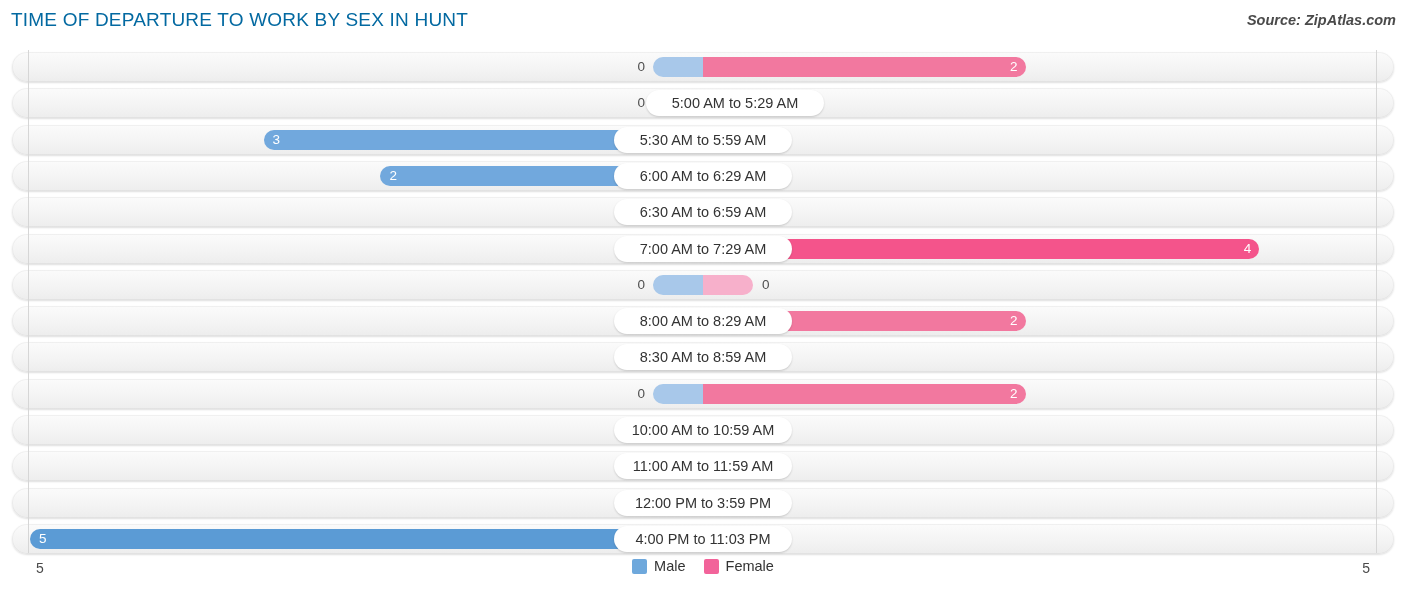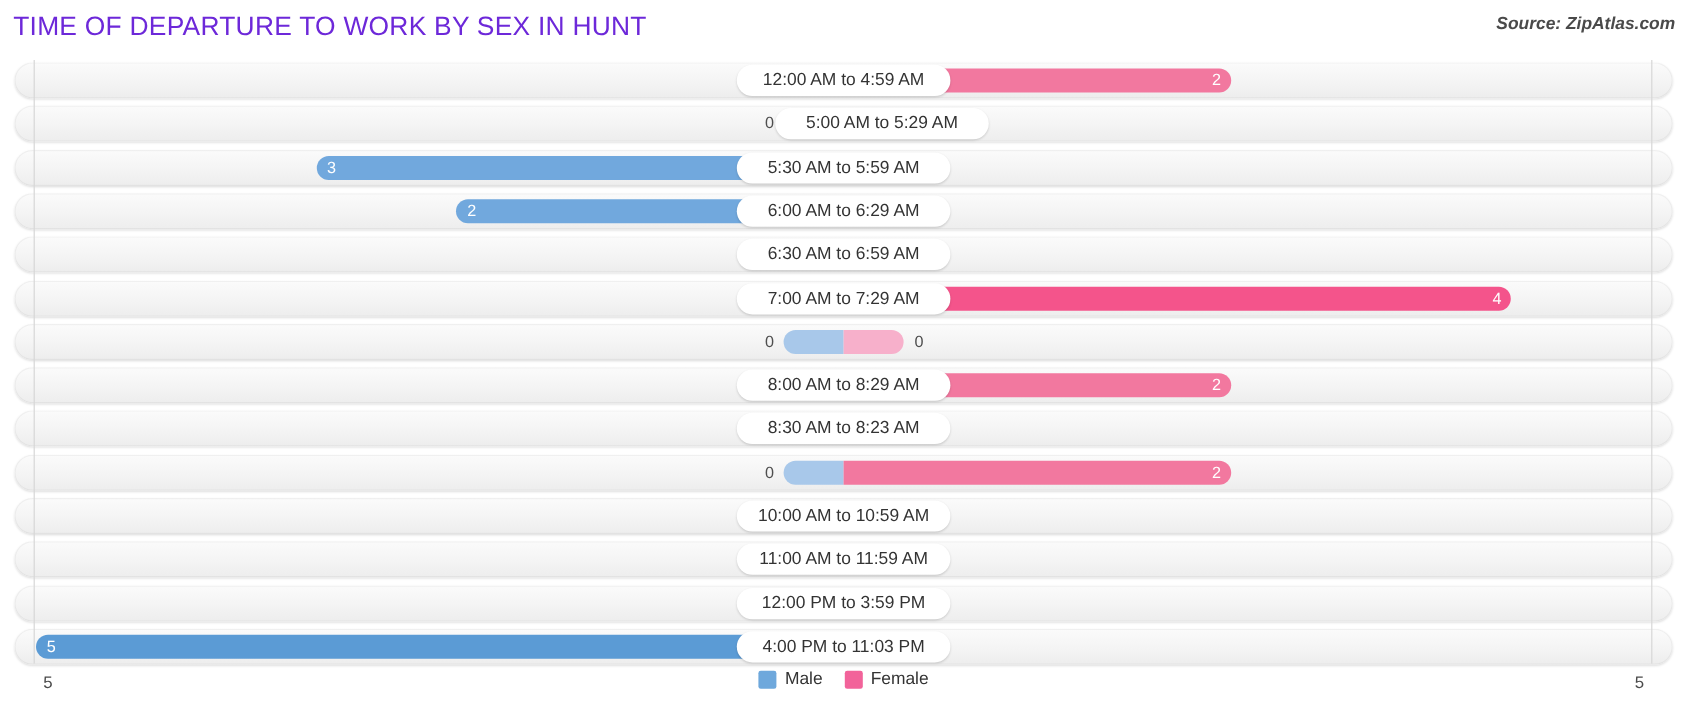--- a/index.html
+++ b/index.html
@@ -19,23 +19,23 @@
 
   
   #header {
     position: absolute;
     left: 0; top: 0;
     width: 1406px; height: 42px;
   }
   #chart-title {
     position: absolute;
     left: 11px; top: 9px;
-    font-size: 22px;
+    font-size: 19px;
     letter-spacing: 0.2px;
-    color: #6d28d9;
+    color: #0369a1;
     font-weight: 400;
     white-space: nowrap;
   }
   #source-label {
     position: absolute;
     right: 10px; top: 12px;
     font-size: 14.5px;
     font-style: italic;
     font-weight: bold;
     color: #4a4a4a;
@@ -176,21 +176,20 @@
   <div id="plot">
     <div class="gridline" id="gridline-left"></div>
     <div class="gridline" id="gridline-right"></div>
     <div id="rows">
         <div class="row" style="top: 2px;">
           <div class="row-inner">
             <div class="bar bar-male" style="width: 50px; background: rgb(168, 200, 234);"></div>
             <div class="bar-val val-male" style="left: 601px; width: 32px;">0</div>
             <div class="bar bar-female" style="width: 322.6px; background: rgb(242, 120, 159);"></div>
             <div class="bar-val val-female inside" style="left: 987.6px; width: 18px; text-align: right;">2</div>
-            <div class="cat-pill" style="left: 602px; width: 178px;">12:00 AM to 4:59 AM</div>
           </div>
         </div>
         <div class="row" style="top: 38.3px;">
           <div class="row-inner">
             <div class="bar bar-male" style="width: 50px; background: rgb(168, 200, 234);"></div>
             <div class="bar-val val-male" style="left: 601px; width: 32px;">0</div>
             <div class="bar bar-female" style="width: 50px; background: rgb(247, 176, 203);"></div>
             <div class="bar-val val-female" style="left: 750px;">0</div>
             <div class="cat-pill" style="left: 634px; width: 178px;">5:00 AM to 5:29 AM</div>
           </div>
@@ -247,21 +246,21 @@
             <div class="bar-val val-female inside" style="left: 987.6px; width: 18px; text-align: right;">2</div>
             <div class="cat-pill" style="left: 602px; width: 178px;">8:00 AM to 8:29 AM</div>
           </div>
         </div>
         <div class="row" style="top: 292.4px;">
           <div class="row-inner">
             <div class="bar bar-male" style="width: 50px; background: rgb(168, 200, 234);"></div>
             <div class="bar-val val-male" style="left: 601px; width: 32px;">0</div>
             <div class="bar bar-female" style="width: 50px; background: rgb(247, 176, 203);"></div>
             <div class="bar-val val-female" style="left: 750px;">0</div>
-            <div class="cat-pill" style="left: 602px; width: 178px;">8:30 AM to 8:23 AM</div>
+            <div class="cat-pill" style="left: 602px; width: 178px;">8:30 AM to 8:59 AM</div>
           </div>
         </div>
         <div class="row" style="top: 328.7px;">
           <div class="row-inner">
             <div class="bar bar-male" style="width: 50px; background: rgb(168, 200, 234);"></div>
             <div class="bar-val val-male" style="left: 601px; width: 32px;">0</div>
             <div class="bar bar-female" style="width: 322.6px; background: rgb(242, 120, 159);"></div>
             <div class="bar-val val-female inside" style="left: 987.6px; width: 18px; text-align: right;">2</div>
           </div>
         </div>

